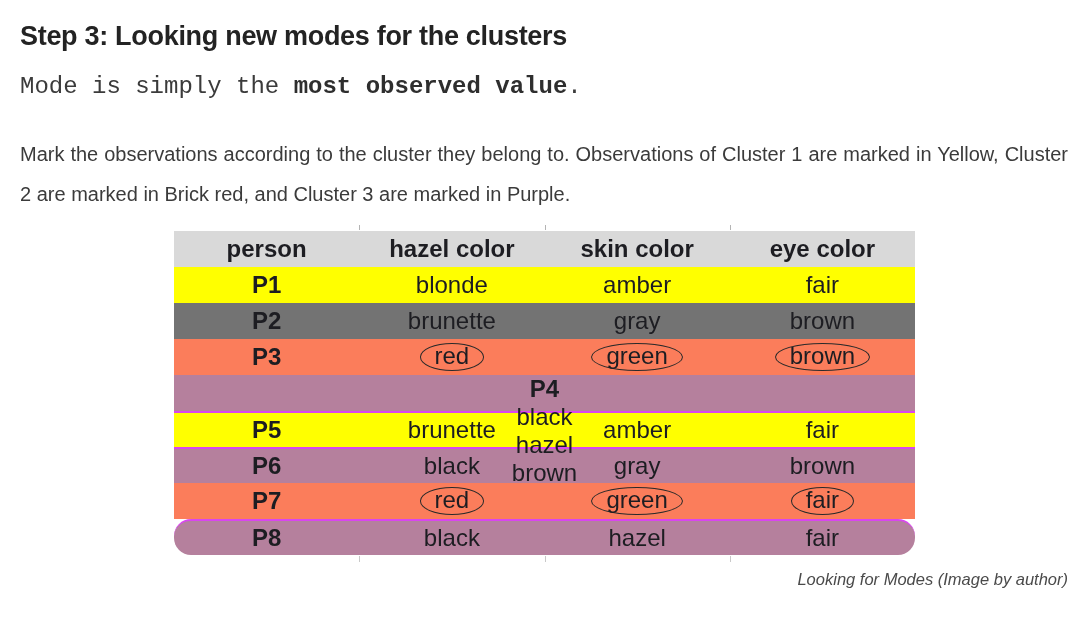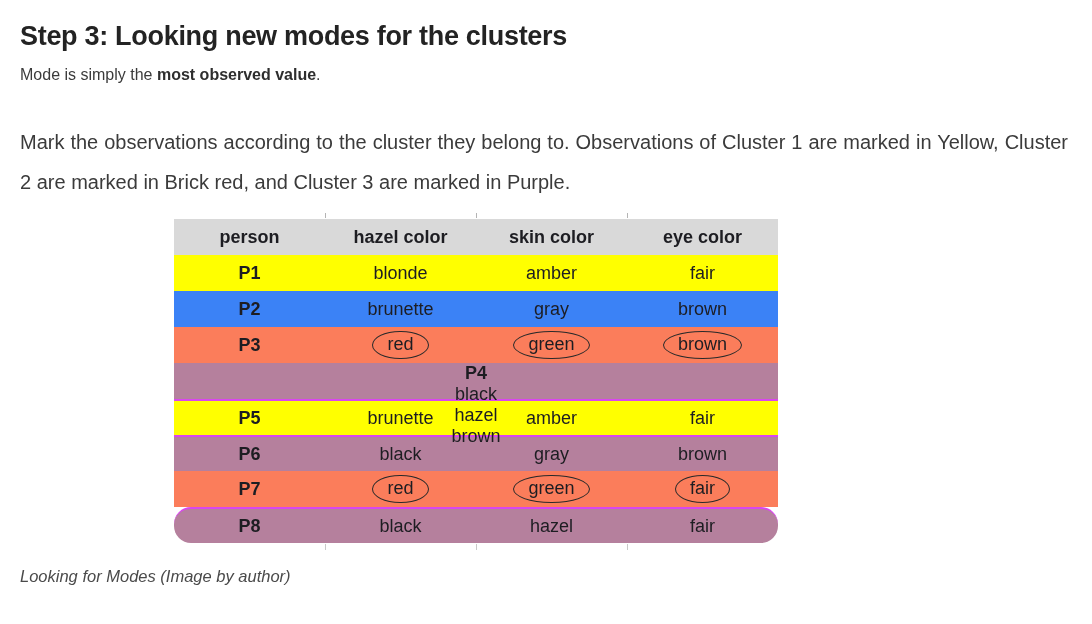--- a/index.html
+++ b/index.html
@@ -13,40 +13,41 @@
 
   .heading {
     margin-top: 20px;
     font-size: 27px;
     font-weight: 700;
     letter-spacing: -0.3px;
     color: #232323;
     line-height: 32px;
   }
   .intro {
-    margin-top: 10px;
-    font-size: 16px;
+    margin-top: 22px;
+    font-size: 24px;
     line-height: 26px;
     color: #3b3b3b;
+    font-family: Liberation Mono, monospace;
   }
   .intro b { color: #2e2e2e; }
   .body-par {
     margin-top: 34px;
     font-size: 20px;
     line-height: 40px;
     text-align: justify;
     color: #3b3b3b;
   }
 
   .figure { margin-top: 17px; }
   .modes-table {
     position: relative;
     margin-left: 154px;
-    width: 604px;
-    font-size: 18px;
+    width: 741px;
+    font-size: 24px;
     color: #1d1d22;
   }
   .trow { display: flex; height: 36px; }
   .trow.sep-top { border-top: 2px solid #d946ef; }
   .thead-row { background: #d9d9d9; }
   .tcell {
     flex: 1 1 25%;
     display: flex;
     align-items: center;
     justify-content: center;
@@ -65,22 +66,22 @@
     width: 1px; height: 5px;
     background: #b4b4b4;
   }
   .tick.top { top: -6px; }
   .tick.bottom { bottom: -7px; background: #c9c9c9; height: 6px; }
   .t25 { left: 25%; }
   .t50 { left: 50%; }
   .t75 { left: 75%; }
 
   .caption {
-    margin-top: 24px;
-    text-align: left;
+    margin-top: 15px;
+    text-align: right;
     font-style: italic;
     font-size: 16.5px;
     color: #4a4a4a;
   }
 </style>
 </head>
 <body>
 
 <div class="page">
 
@@ -101,21 +102,21 @@
           <div class="tcell">skin color</div>
           <div class="tcell">eye color</div>
         </div>
       <div>
           <div class="trow" style="background: rgb(255, 255, 0); justify-content: space-between;">
             <div class="tcell person-cell">P1</div>
             <div class="tcell">blonde</div>
             <div class="tcell">amber</div>
             <div class="tcell">fair</div>
           </div>
-          <div class="trow" style="background: #3b82f6;">
+          <div class="trow" style="background: #737373;">
             <div class="tcell person-cell">P2</div>
             <div class="tcell">brunette</div>
             <div class="tcell">gray</div>
             <div class="tcell">brown</div>
           </div>
           <div class="trow" style="background: rgb(251, 125, 91);">
             <div class="tcell person-cell">P3</div>
             <div class="tcell">
               <span class="circle">red</span>
             </div>

